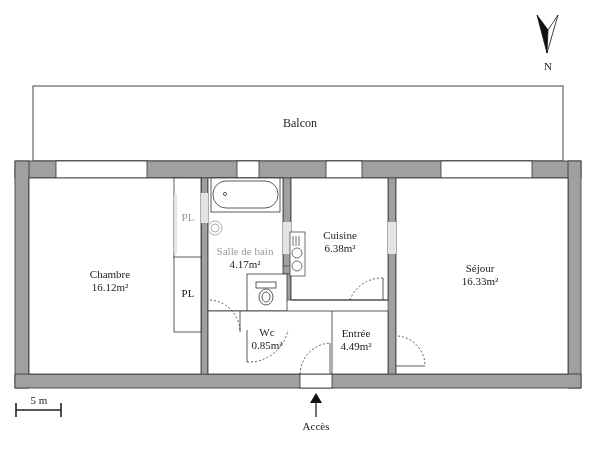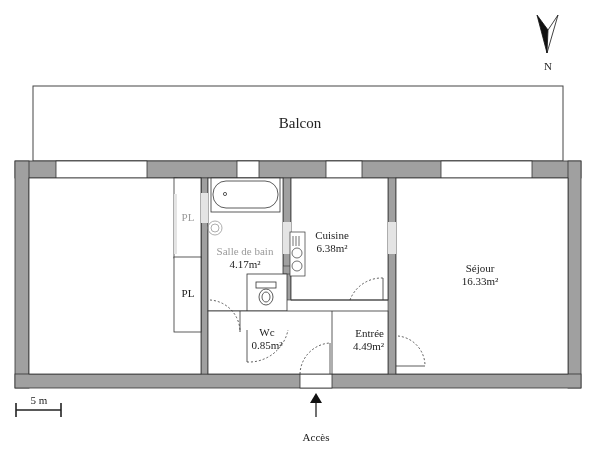--- a/index.html
+++ b/index.html
@@ -136,42 +136,44 @@
     <path d="M310 403 L316 393 L322 403 Z" fill="#111"></path>
   </g>
 
   <g stroke="#111" stroke-width="0.8">
     <path d="M537 15 L548 30 L547 53 Z" fill="#111"></path>
     <path d="M558 15 L548 30 L547 53 Z" fill="#fff"></path>
   </g>
 </svg>
 
 <div class="lbl" style="left:530px; top:60px; width:36px;">N</div>
-<div class="lbl" style="left:268px; top:117px; width:64px; font-size:15px;">Balcon</div>
+<div class="lbl" style="left:268px; top:117px; width:64px; font-size:12px;">Balcon</div>
 
 <div class="lbl" style="left:65px; top:268px; width:90px;">
+  <span>Chambre</span>
+  <span>16.12m²</span>
 </div>
 <div class="lbl faded" style="left:205px; top:245px; width:80px;">
   <span>Salle de bain</span>
   <span style="color:#222;">4.17m²</span>
 </div>
-<div class="lbl" style="left:302px; top:229px; width:60px;">
+<div class="lbl" style="left:310px; top:229px; width:60px;">
   <span>Cuisine</span>
   <span>6.38m²</span>
 </div>
 <div class="lbl" style="left:440px; top:262px; width:80px;">
   <span>Séjour</span>
   <span>16.33m²</span>
 </div>
 <div class="lbl" style="left:242px; top:306px; width:50px;margin-top:20px;">
   <span>Wc</span>
   <span>0.85m²</span>
 </div>
-<div class="lbl" style="left:328px; top:327px; width:56px;text-align:right;">
+<div class="lbl" style="left:328px; top:327px; width:56px;">
   <span>Entrée</span>
   <span>4.49m²</span>
 </div>
 
 <div class="lbl faded" style="left:176px; top:211px; width:24px;">PL</div>
 <div class="lbl" style="left:176px; top:287px; width:24px;">PL</div>
 
 <div class="lbl" style="left:18px; top:394px; width:42px;">5 m</div>
-<div class="lbl" style="left:291px; top:431px; width:50px;">Accès</div>
+<div class="lbl" style="left:291px; top:420px; width:50px;">Accès</div>
 
 </body></html>

